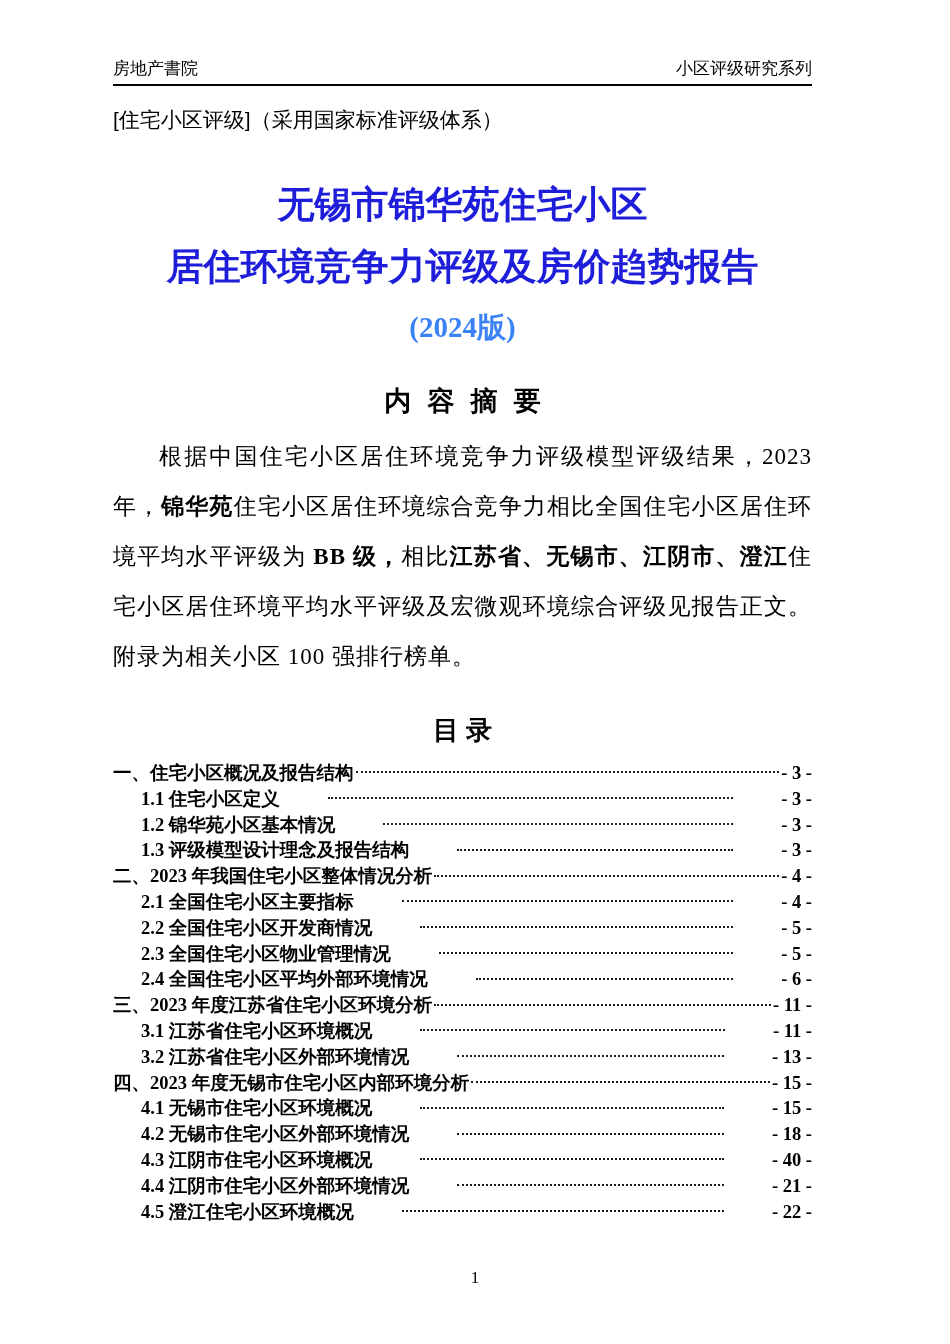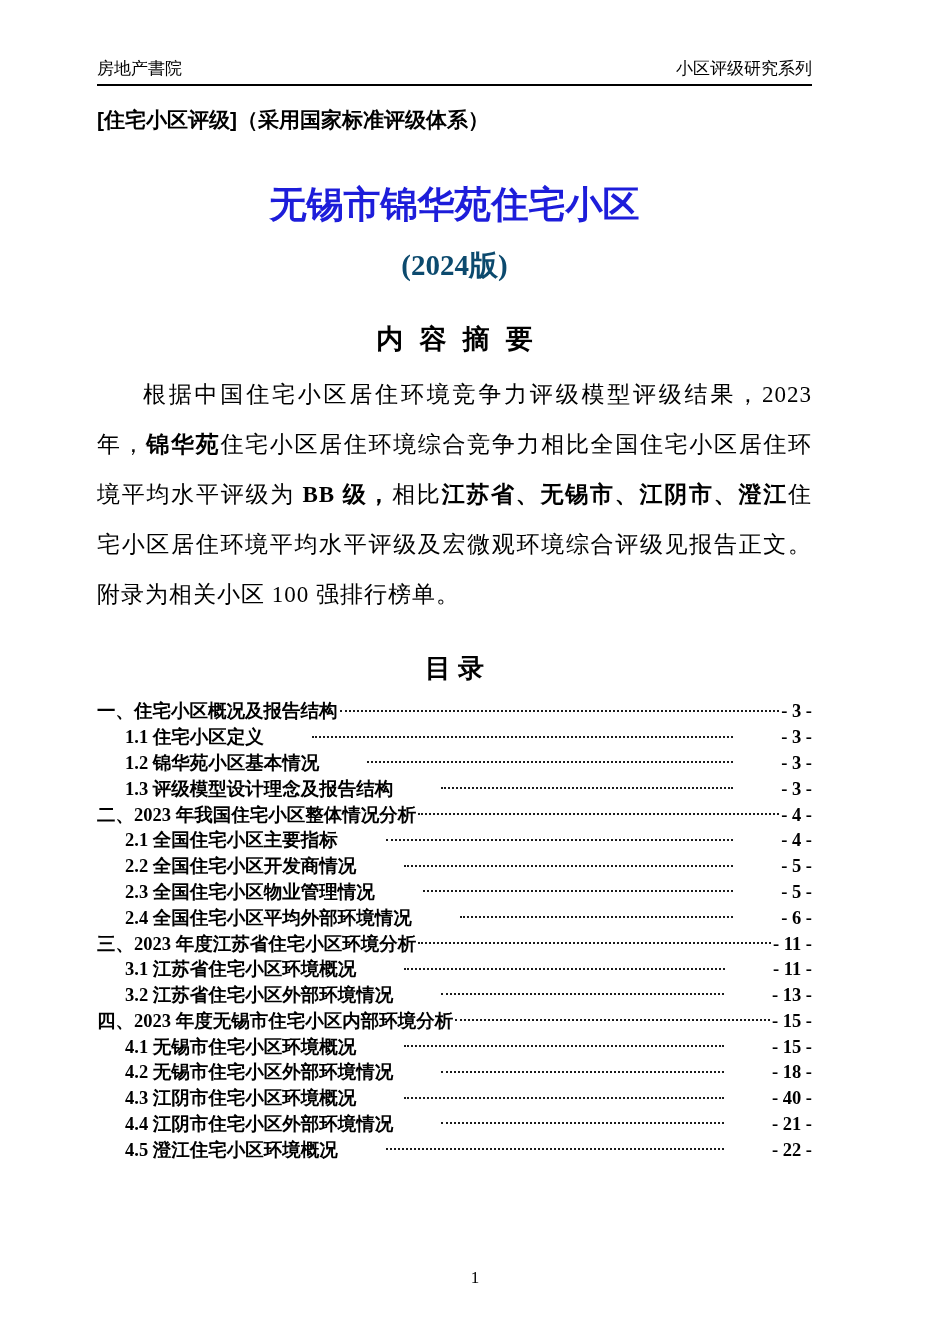--- a/index.html
+++ b/index.html
@@ -11,41 +11,40 @@
     position: relative;
     width: 950px;
     height: 1344px;
     background: #ffffff;
     color: #000000;
     font-family: "Liberation Serif", serif;
     overflow: hidden;
     margin: 0 auto;
   }
   .content {
-    padding: 58px 138px 0 60px;
-    margin-left: 37px;
+    padding: 58px 138px 0 113px;
   }
 
   
   .doc-header {
     display: flex;
     justify-content: space-between;
     align-items: flex-end;
     font-family: "Liberation Sans", sans-serif;
     font-size: 17px;
     line-height: 1.3;
     padding-bottom: 4px;
     border-bottom: 2.5px solid #000000;
   }
 
   
   .subtitle {
     margin-top: 20px;
     font-family: "Liberation Sans", sans-serif;
-    font-weight: 700;
+    font-weight: 400;
     font-size: 21px;
     line-height: 1.3;
   }
 
   
   .title-block {
     text-align: center;
   }
   .doc-title {
     font-weight: 700;
@@ -146,21 +145,22 @@
 
     <div class="doc-header">
       <span>房地产書院</span>
       <span>小区评级研究系列</span>
     </div>
 
     <div class="subtitle">[住宅小区评级]（采用国家标准评级体系）</div>
 
     <div class="title-block">
       <div class="doc-title title-line1" style="color: rgb(29, 29, 218);">无锡市锦华苑住宅小区</div>
-      <div class="doc-title title-edition" style="color: #0c4a6e;">(2024版)</div>
+      <div class="doc-title title-line2" style="color: rgb(29, 29, 218);">居住环境竞争力评级及房价趋势报告</div>
+      <div class="doc-title title-edition" style="color: #3b82f6;">(2024版)</div>
     </div>
 
     <div class="summary-heading">内 容 摘 要</div>
 
     <div class="summary-paragraph"><span>根据中国住宅小区居住环境竞争力评级模型评级结果，2023 年，</span><span class="bold-run">锦华苑</span><span>住宅小区居住环境综合竞争力相比全国住宅小区居住环境平均水平评级为 </span><span class="bold-run">BB 级，</span><span>相比</span><span class="bold-run">江苏省、无锡市、江阴市、澄江</span><span>住宅小区居住环境平均水平评级及宏微观环境综合评级见报告正文。附录为相关小区 100 强排行榜单。</span></div>
 
     <div class="toc-heading">目 录</div>
 
     <div class="toc-list">
         <div class="toc-row level-1">

